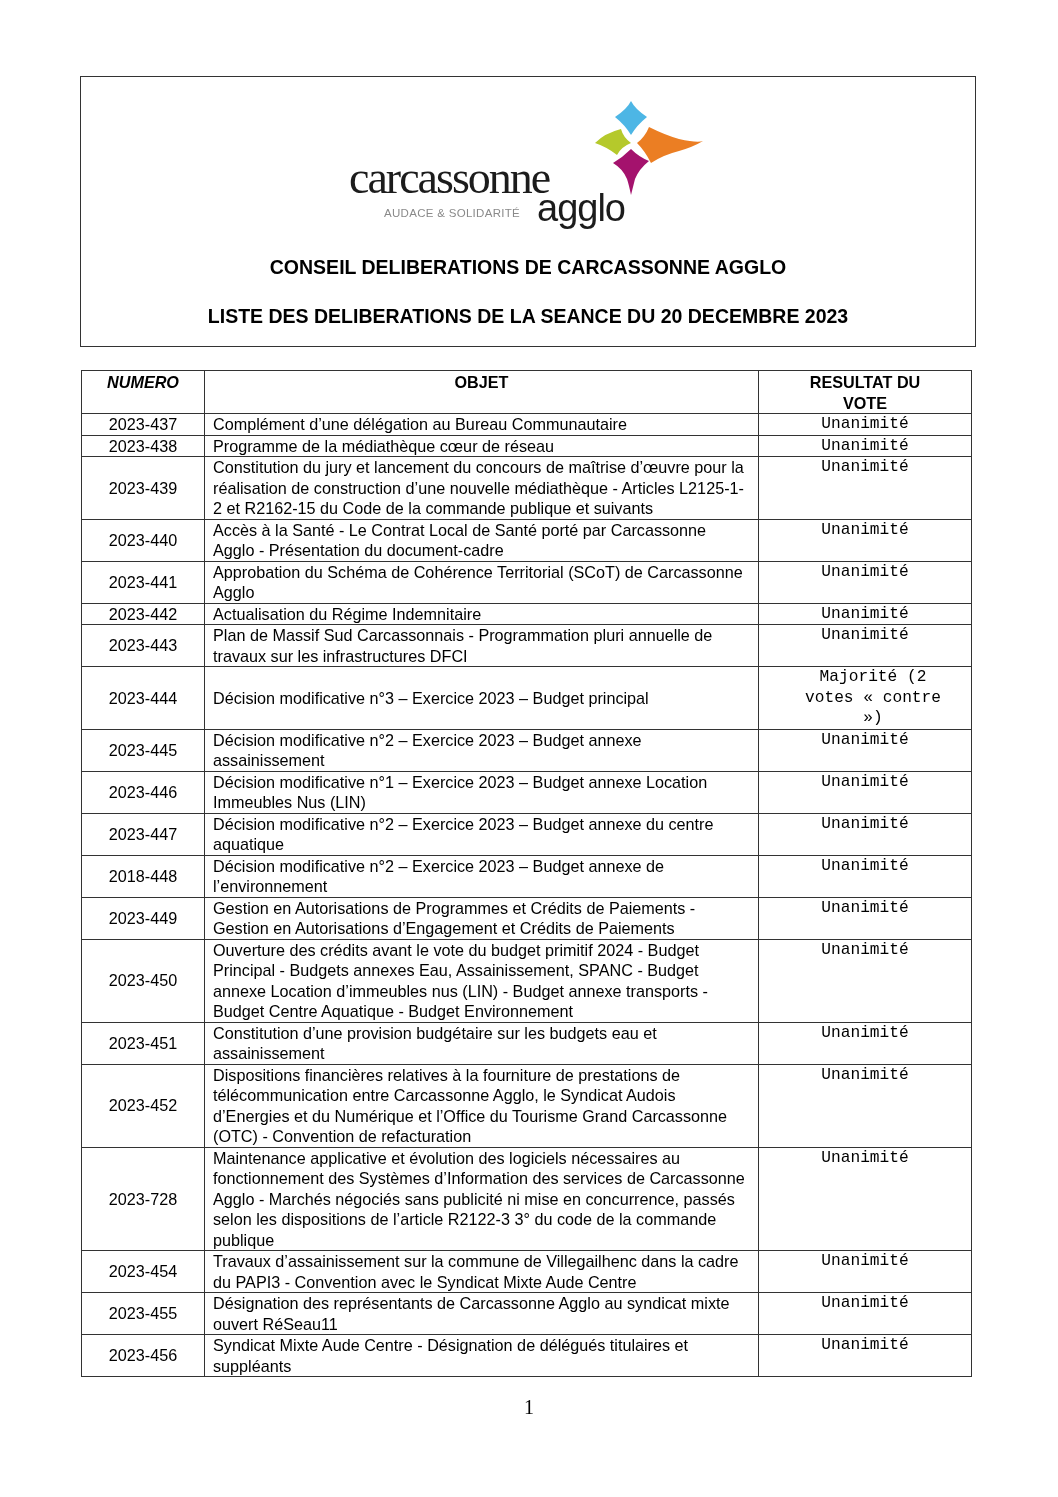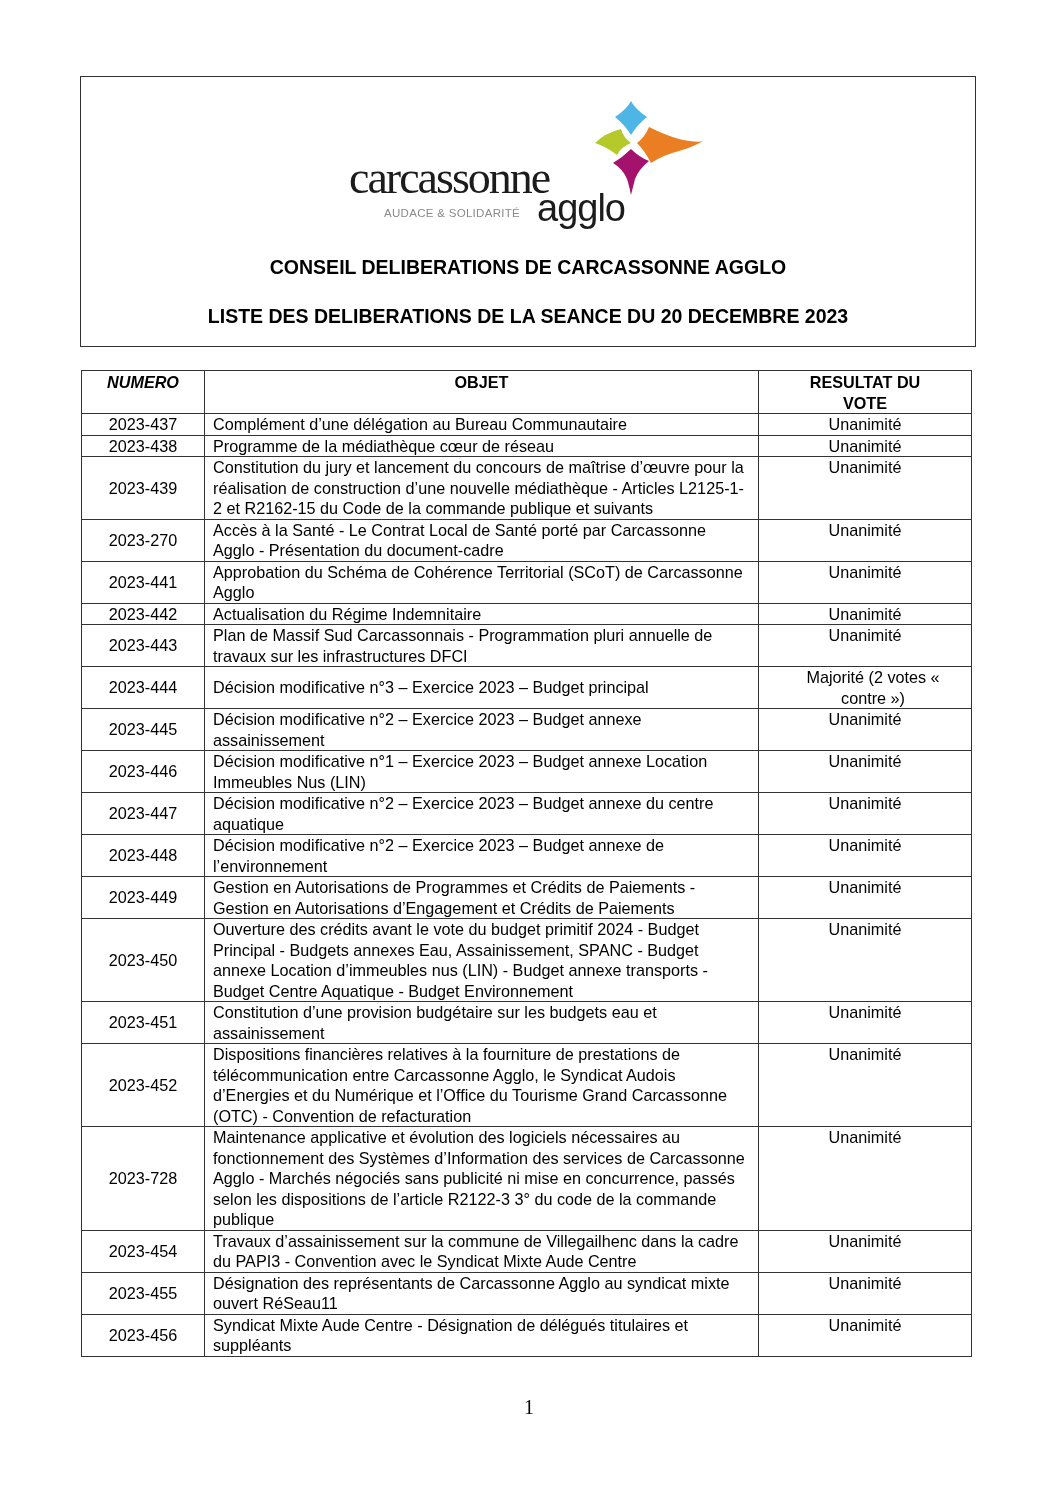--- a/index.html
+++ b/index.html
@@ -104,20 +104,21 @@
     }
     table.delib td.num {
       text-align: center;
       vertical-align: middle;
     }
     table.delib td.obj {
       text-align: left;
     }
     table.delib td.res {
       text-align: center;
+      font-family: Liberation Mono, monospace;
     }
     col.c-num { width: 123px; }
     col.c-obj { width: 554px; }
     col.c-res { width: 213px; }
     .page-number {
       position: absolute;
       left: 0;
       width: 100%;
       top: 1396px;
       text-align: center;
@@ -171,21 +172,21 @@
       <td class="num">2023-438</td>
       <td class="obj">Programme de la médiathèque cœur de réseau</td>
       <td class="res">Unanimité</td>
     </tr>
     <tr>
       <td class="num">2023-439</td>
       <td class="obj">Constitution du jury et lancement du concours de maîtrise d’œuvre pour la réalisation de construction d’une nouvelle médiathèque - Articles L2125-1-2 et R2162-15 du Code de la commande publique et suivants</td>
       <td class="res">Unanimité</td>
     </tr>
     <tr>
-      <td class="num">2023-270</td>
+      <td class="num">2023-440</td>
       <td class="obj">Accès à la Santé - Le Contrat Local de Santé porté par Carcassonne Agglo - Présentation du document-cadre</td>
       <td class="res">Unanimité</td>
     </tr>
     <tr>
       <td class="num">2023-441</td>
       <td class="obj">Approbation du Schéma de Cohérence Territorial (SCoT) de Carcassonne Agglo</td>
       <td class="res">Unanimité</td>
     </tr>
     <tr>
       <td class="num">2023-442</td>
@@ -211,21 +212,21 @@
       <td class="num">2023-446</td>
       <td class="obj">Décision modificative n°1 – Exercice 2023 – Budget annexe Location Immeubles Nus (LIN)</td>
       <td class="res">Unanimité</td>
     </tr>
     <tr>
       <td class="num">2023-447</td>
       <td class="obj">Décision modificative n°2 – Exercice 2023 – Budget annexe du centre aquatique</td>
       <td class="res">Unanimité</td>
     </tr>
     <tr>
-      <td class="num">2023-448</td>
+      <td class="num">2018-448</td>
       <td class="obj">Décision modificative n°2 – Exercice 2023 – Budget annexe de l’environnement</td>
       <td class="res">Unanimité</td>
     </tr>
     <tr>
       <td class="num">2023-449</td>
       <td class="obj">Gestion en Autorisations de Programmes et Crédits de Paiements - Gestion en Autorisations d’Engagement et Crédits de Paiements</td>
       <td class="res">Unanimité</td>
     </tr>
     <tr>
       <td class="num">2023-450</td>

